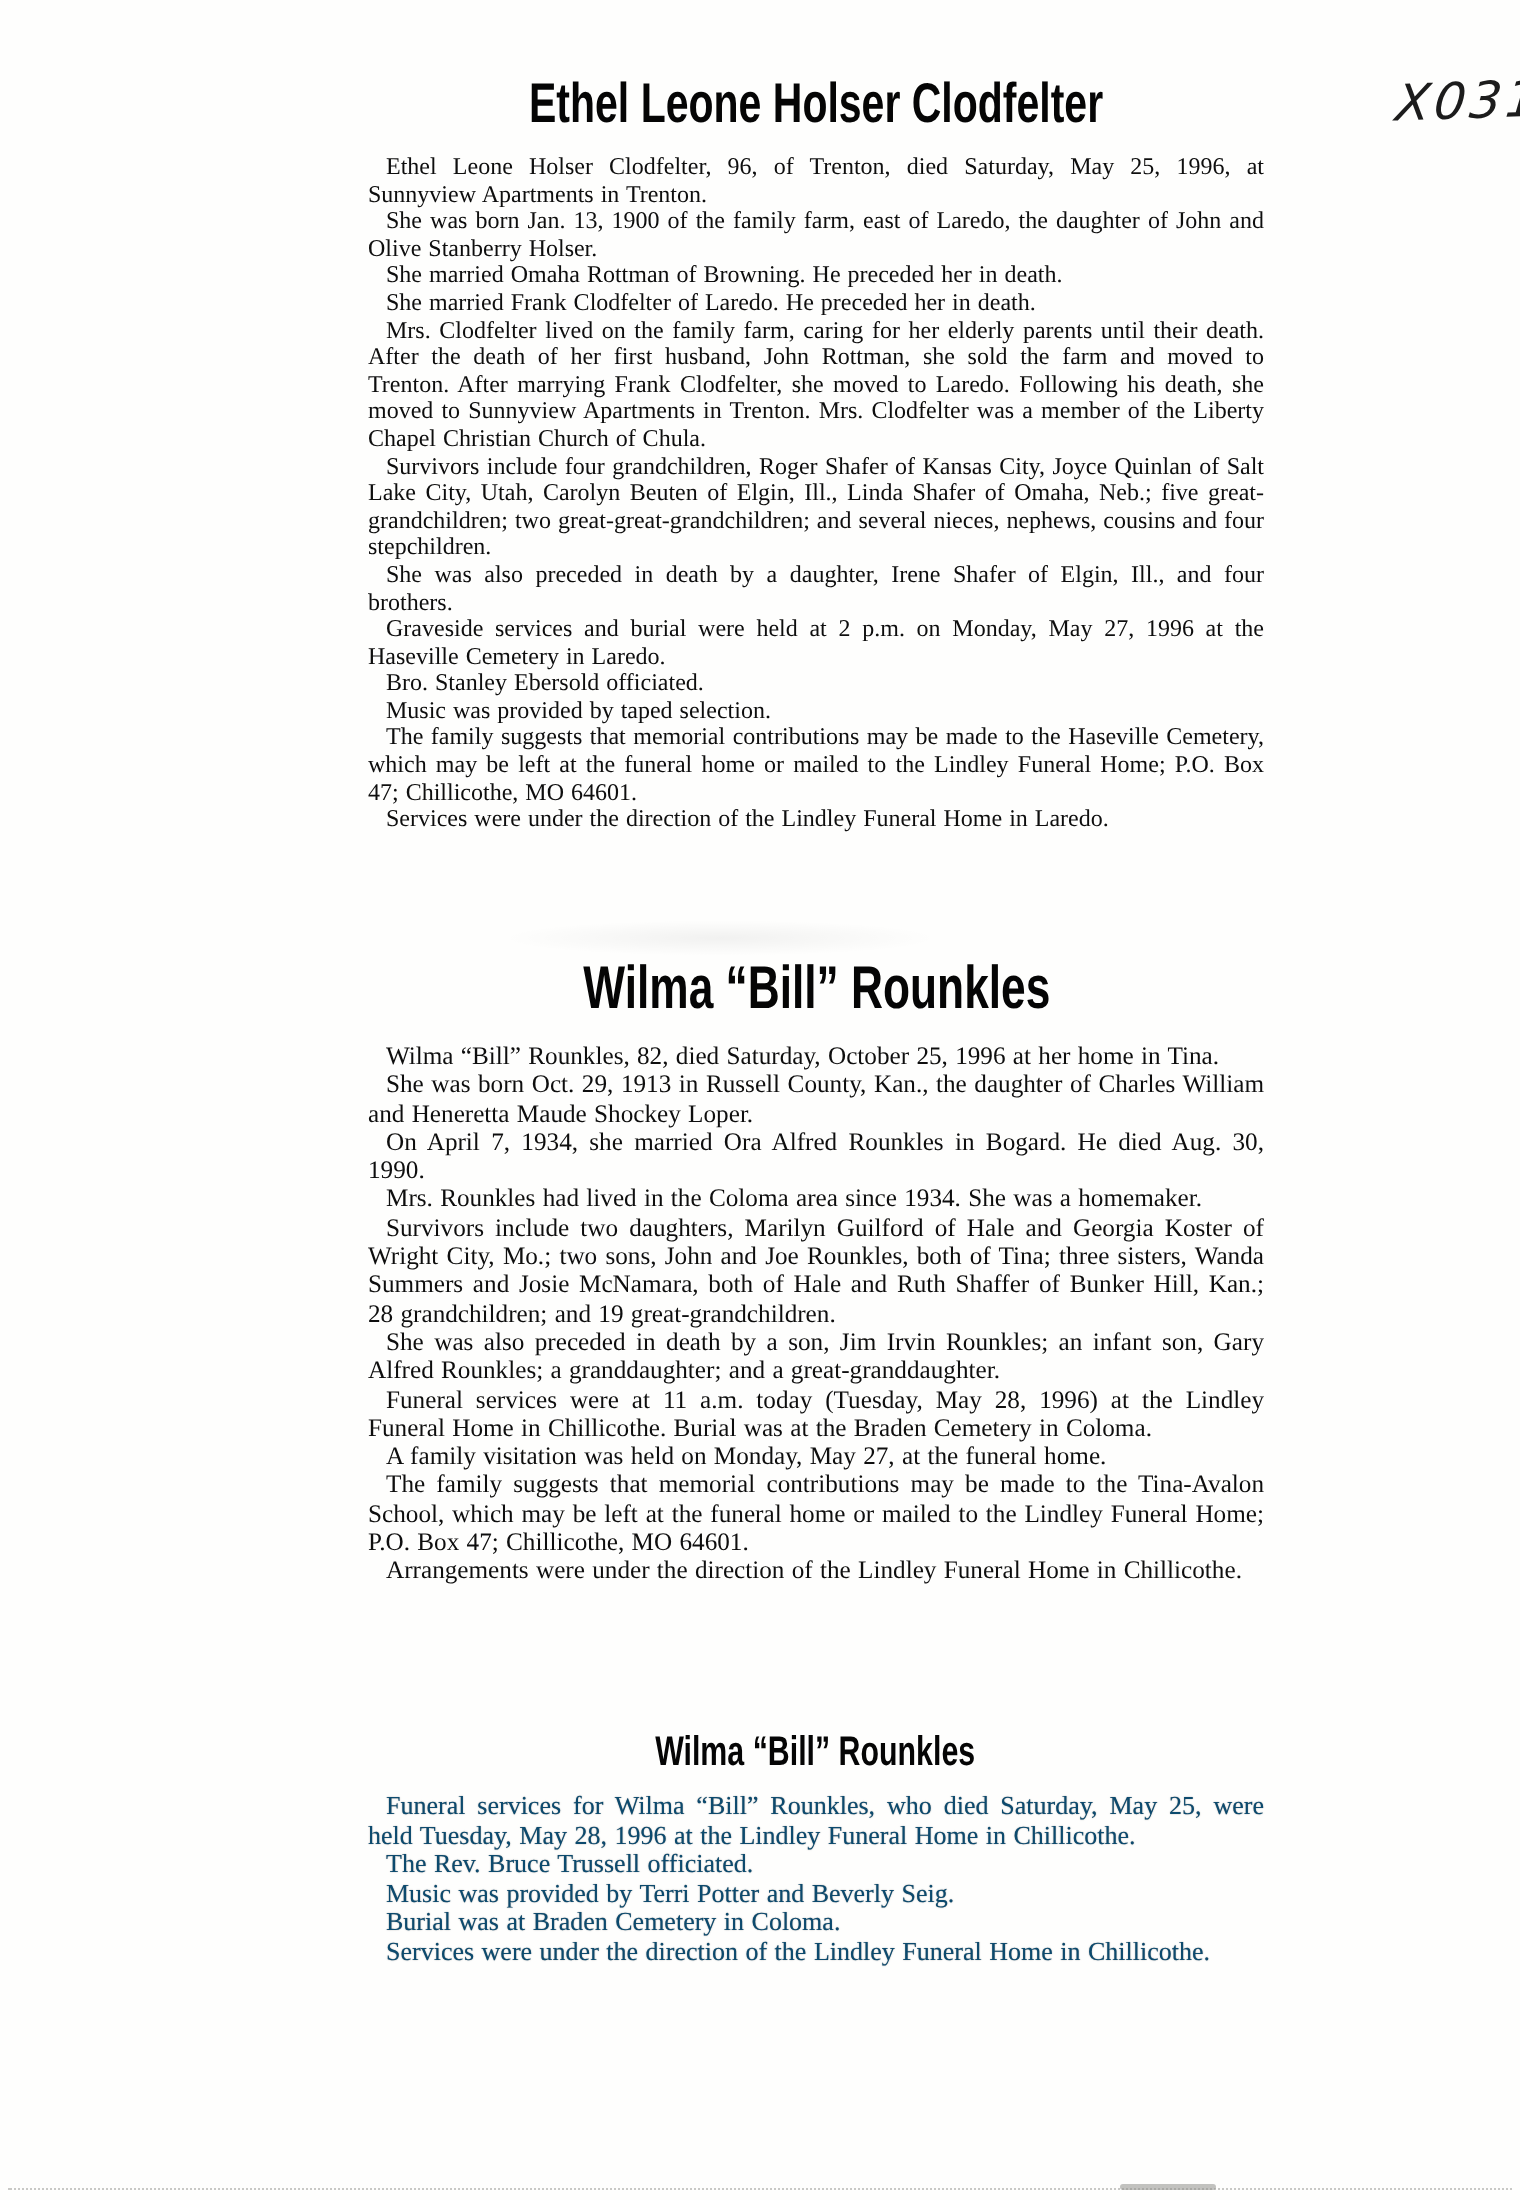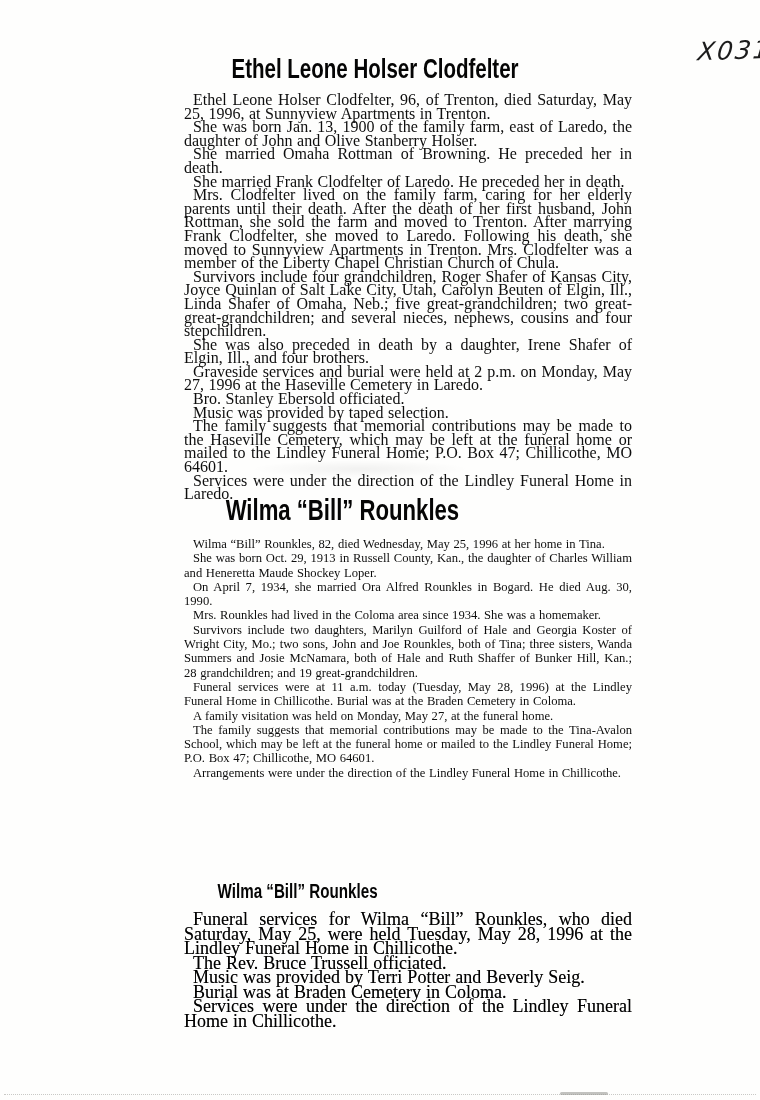--- a/index.html
+++ b/index.html
@@ -22,21 +22,22 @@
     position: absolute; left: 250px; top: 460px; width: 220px; height: 18px;
     background: radial-gradient(ellipse at center, rgba(0,0,0,0.05), rgba(0,0,0,0) 70%);
     pointer-events: none;
   }
   .article { position: absolute; left: 184px; width: 448px; }
   .art1 { top: 40px; }
   .art2 { top: 481px; }
   .art3 { top: 866px; }
 
   .headline {
-    margin: 16px; padding: 0;
+    margin: 0; padding: 0;
+    text-align: center;
     font-family: "Liberation Sans", sans-serif;
     font-weight: 700;
     color: #050505;
   }
   .headline .hl-inner {
     display: inline-block;
     transform: scale(0.82, 1.12);
     transform-origin: center bottom;
     white-space: nowrap;
     letter-spacing: 0px;
@@ -44,25 +45,25 @@
   .h1 { font-size: 25px; margin-bottom: 8px; }
   .h2 { font-size: 27px; margin-bottom: 9px; }
   .h3 { font-size: 18.5px; margin-bottom: 8px; }
 
   .body p {
     margin: 0;
     text-indent: 9px;
     text-align: justify;
     word-spacing: 0.5px;
   }
-  .art1 .body p { font-size: 16px; line-height: 13.6px; font-family: Liberation Serif, serif; }
+  .art1 .body p { font-size: 12px; line-height: 13.6px; font-family: Liberation Serif, serif; }
   .art2 .body p { font-size: 12.6px; line-height: 14.3px; }
   .art3 .body p {
-    font-size: 18px; line-height: 14.5px;
-    color: #000000;
+    font-size: 13px; line-height: 14.5px;
+    color: #0c4a6e;
     text-shadow: 0 0 0.6px rgba(40,40,40,0.55);
   }
 
   .annotation {
     position: absolute;
     left: 698px; top: 36px;
     font-family: "DejaVu Sans", sans-serif;
     font-style: italic;
     font-size: 25px;
     letter-spacing: 2px;
@@ -106,25 +107,26 @@
       <p>Bro. Stanley Ebersold officiated.</p>
       <p>Music was provided by taped selection.</p>
       <p>The family suggests that memorial contributions may be made to the Haseville Cemetery, which may be left at the funeral home or mailed to the Lindley Funeral Home; P.O. Box 47; Chillicothe, MO 64601.</p>
       <p>Services were under the direction of the Lindley Funeral Home in Laredo.</p>
     </div>
   </section>
 
   <section class="article art2">
     <h1 class="headline h2"><span class="hl-inner">Wilma “Bill” Rounkles</span></h1>
     <div class="body">
-      <p>Wilma “Bill” Rounkles, 82, died Wednesday, May 25, 1996 at her home in Tina.</p>
+      <p>Wilma “Bill” Rounkles, 82, died Saturday, October 25, 1996 at her home in Tina.</p>
       <p>She was born Oct. 29, 1913 in Russell County, Kan., the daughter of Charles William and Heneretta Maude Shockey Loper.</p>
       <p>On April 7, 1934, she married Ora Alfred Rounkles in Bogard. He died Aug. 30, 1990.</p>
       <p>Mrs. Rounkles had lived in the Coloma area since 1934. She was a homemaker.</p>
       <p>Survivors include two daughters, Marilyn Guilford of Hale and Georgia Koster of Wright City, Mo.; two sons, John and Joe Rounkles, both of Tina; three sisters, Wanda Summers and Josie McNamara, both of Hale and Ruth Shaffer of Bunker Hill, Kan.; 28 grandchildren; and 19 great-grandchildren.</p>
+      <p>She was also preceded in death by a son, Jim Irvin Rounkles; an infant son, Gary Alfred Rounkles; a granddaughter; and a great-granddaughter.</p>
       <p>Funeral services were at 11 a.m. today (Tuesday, May 28, 1996) at the Lindley Funeral Home in Chillicothe. Burial was at the Braden Cemetery in Coloma.</p>
       <p>A family visitation was held on Monday, May 27, at the funeral home.</p>
       <p>The family suggests that memorial contributions may be made to the Tina-Avalon School, which may be left at the funeral home or mailed to the Lindley Funeral Home; P.O. Box 47; Chillicothe, MO 64601.</p>
       <p>Arrangements were under the direction of the Lindley Funeral Home in Chillicothe.</p>
     </div>
   </section>
 
   <section class="article art3">
     <h1 class="headline h3"><span class="hl-inner">Wilma “Bill” Rounkles</span></h1>
     <div class="body">

